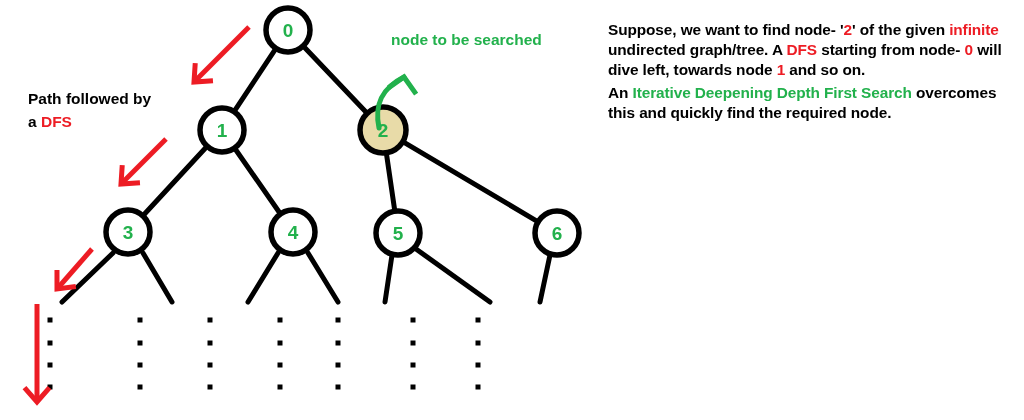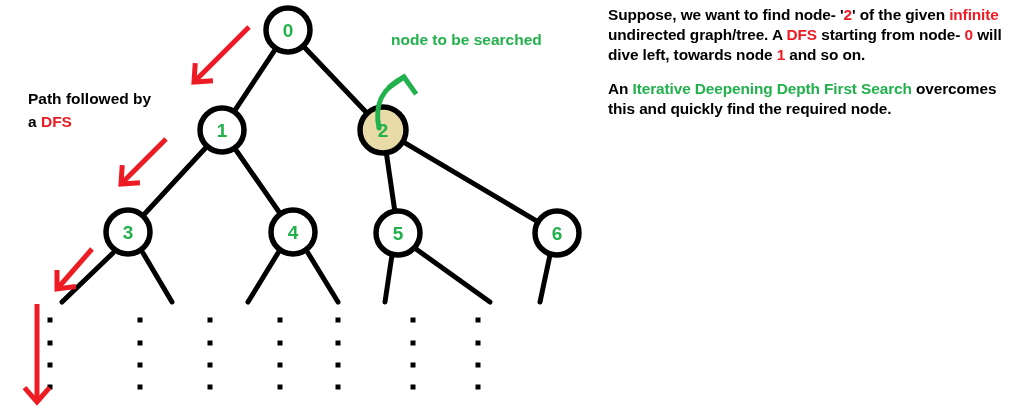--- a/index.html
+++ b/index.html
@@ -43,34 +43,34 @@
     font-weight: bold;
     font-size: 15.5px;
     fill: #000000;
   }
   .annot-red {
     fill: #ed1c24;
   }
   #description {
     position: absolute;
     left: 608px;
-    top: 5px;
+    top: 20px;
     width: 412px;
     font-family: "Liberation Sans", sans-serif;
     font-weight: bold;
     font-size: 15.4px;
     line-height: 1.30;
     color: #000000;
     letter-spacing: -0.1px;
   }
   #description p {
     margin: 0 0 0 0;
   }
   #description p.spaced {
-    margin-top: 14px;
+    margin-top: 3px;
   }
   .red { color: #ed1c24; }
   .green { color: #22b14c; }
 </style>
 </head>
 <body>
 
 <div id="canvas">
 
   <svg id="graph-svg" viewBox="0 0 1024 420" xmlns="http://www.w3.org/2000/svg">

